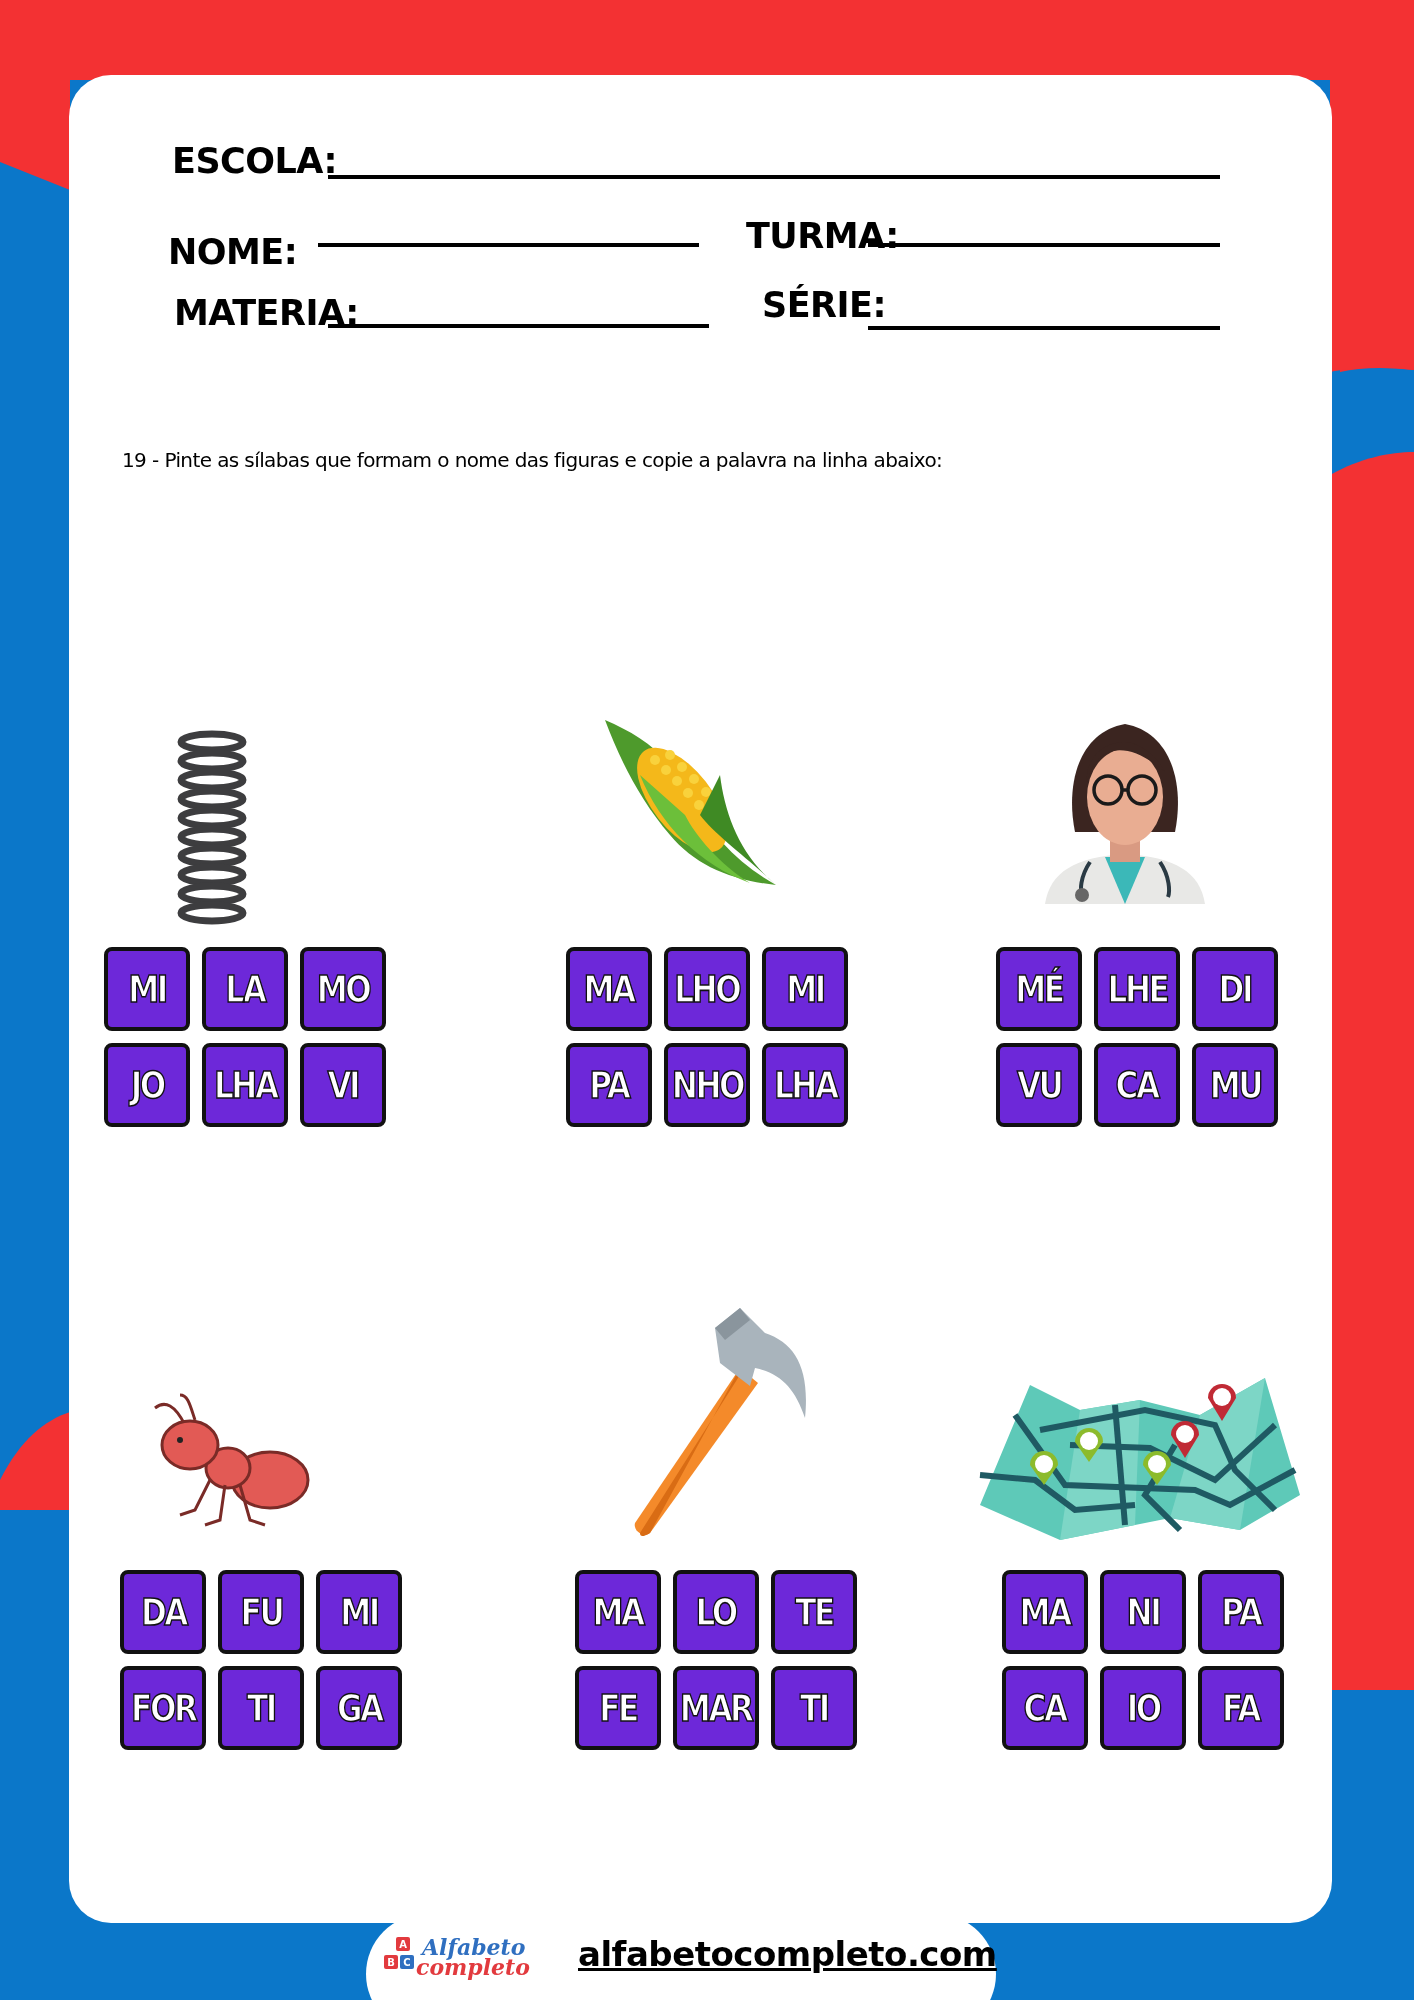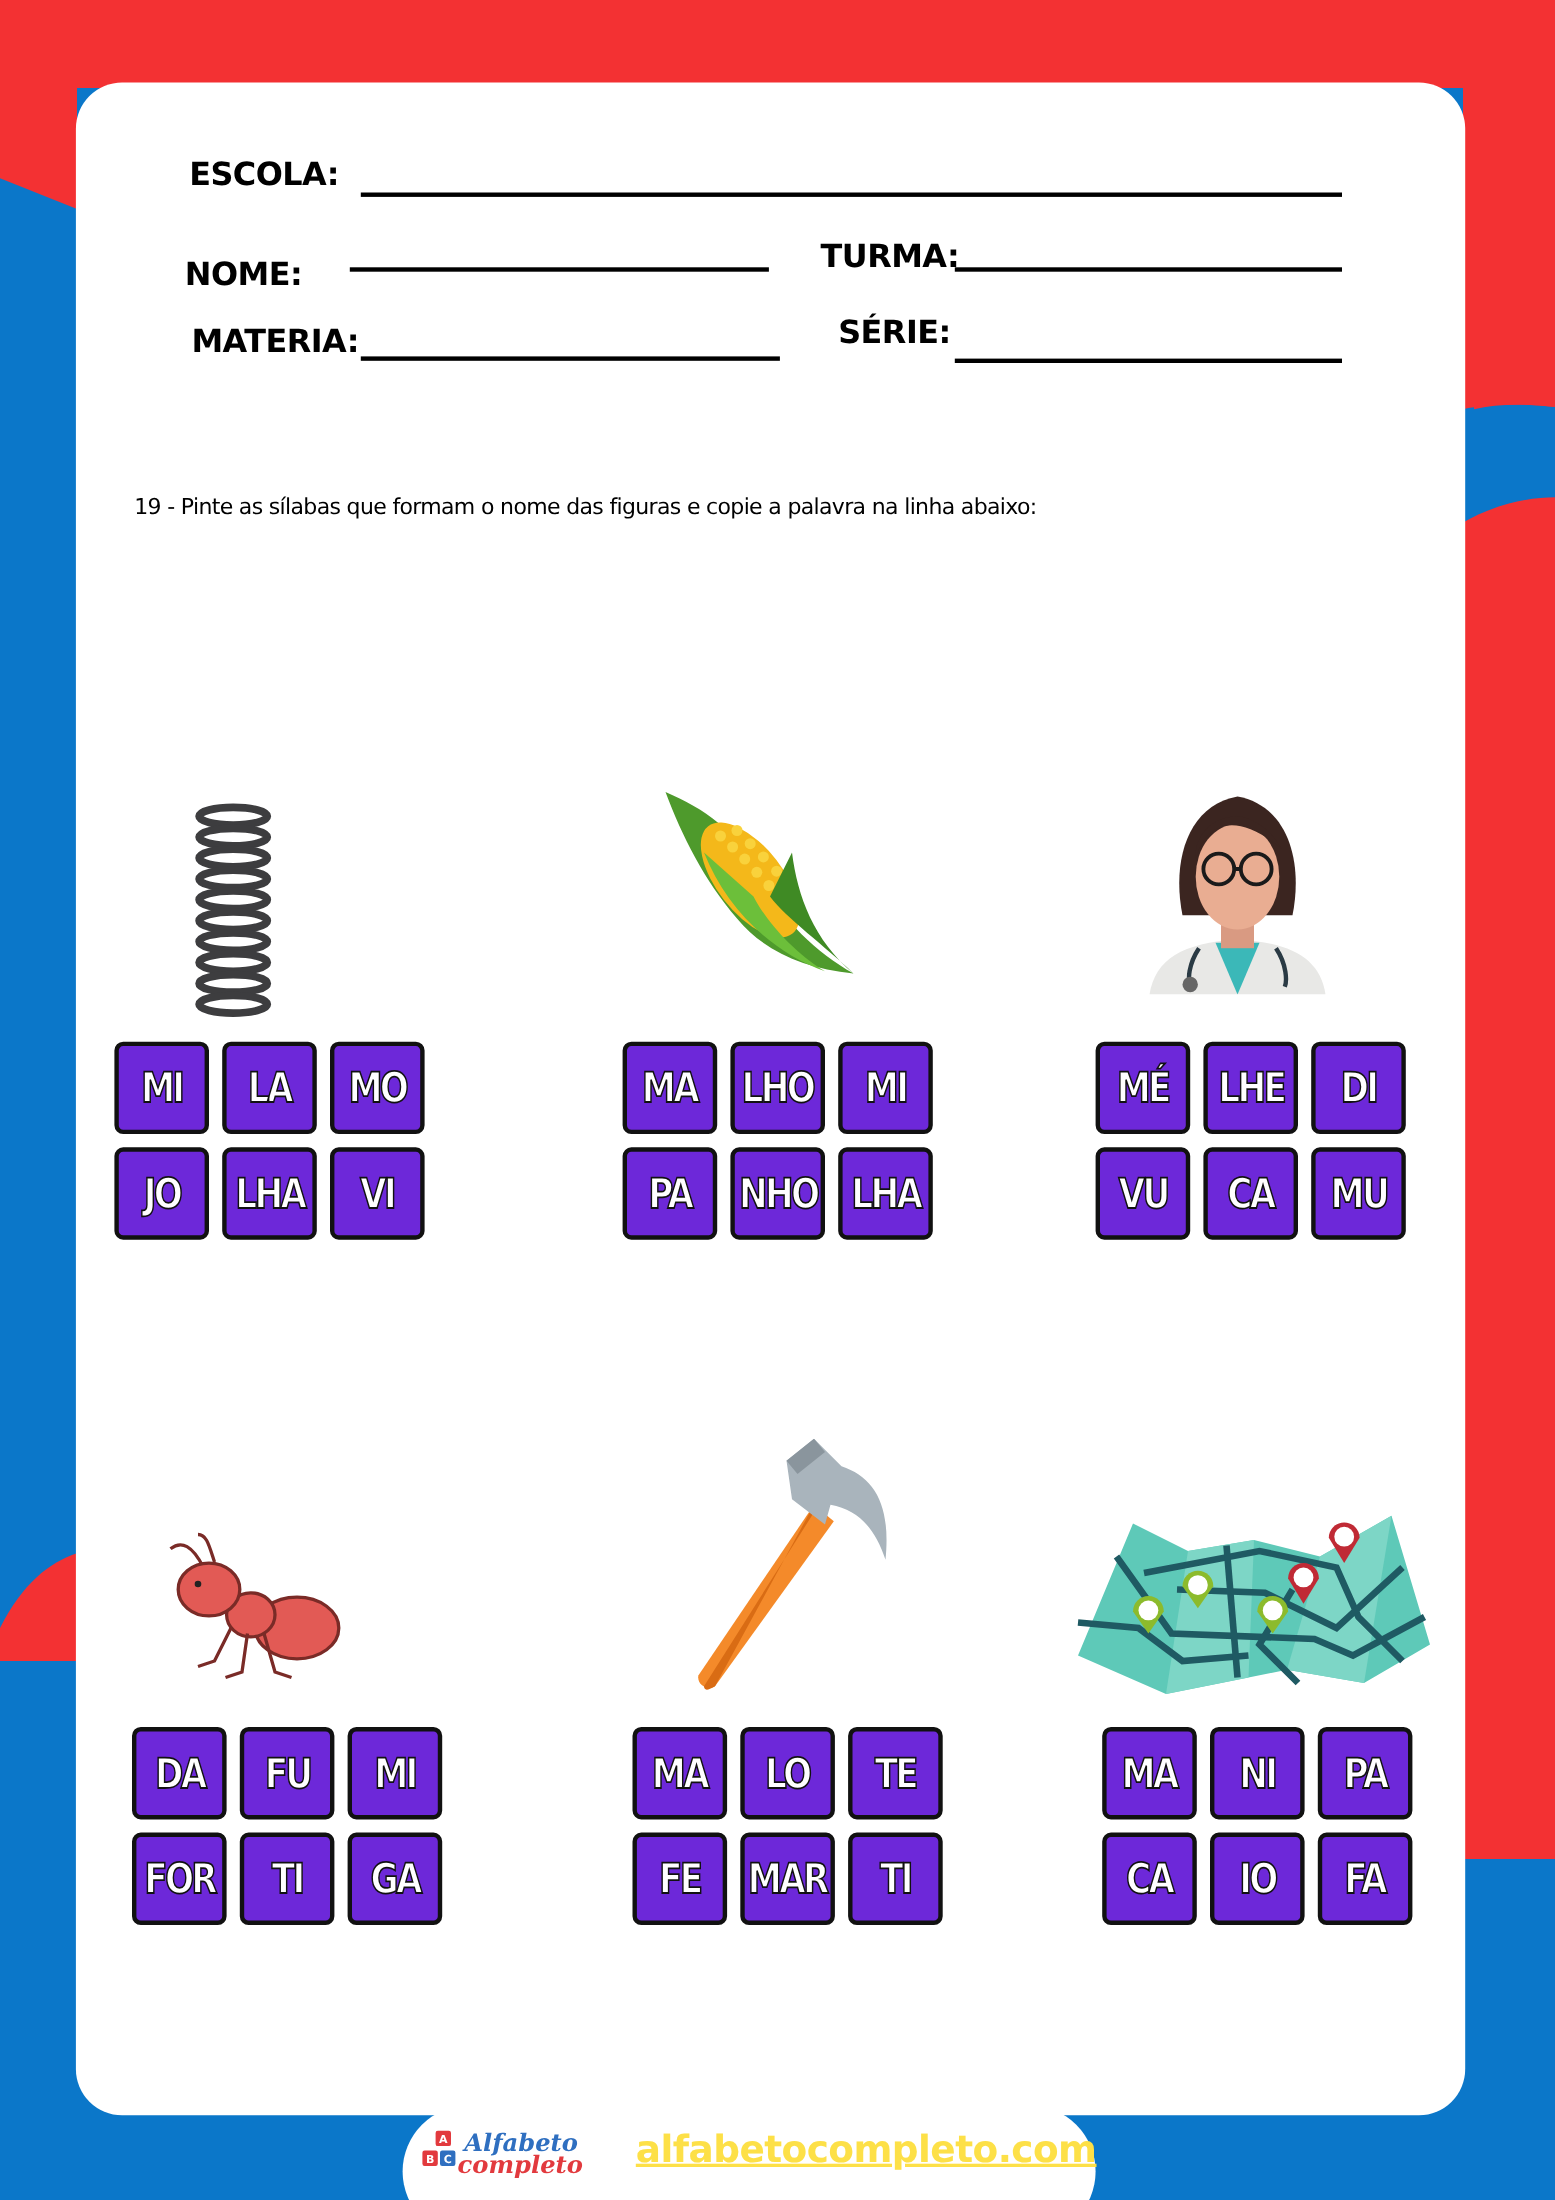--- a/index.html
+++ b/index.html
@@ -1,27 +1,27 @@
 <!DOCTYPE html>
 <html><head>
 <meta charset="utf-8">
 <style>
   html, body { margin:0; padding:0; }
   body { width:1414px; height:2000px; position:relative; overflow:hidden; background:#0b77c9; font-family:"Liberation Sans", sans-serif; }
   .bg { position:absolute; inset:0; }
   .card { position:absolute; left:69px; top:75px; width:1263px; height:1848px; background:#fff; border-radius:42px; }
-  .field-label { position:absolute; font-family:"DejaVu Sans", sans-serif; font-weight:bold; font-size:29px; color:#000; letter-spacing:-0.5px; }
+  .field-label { position:absolute; font-family:"DejaVu Sans", sans-serif; font-weight:bold; font-size:35px; color:#000; letter-spacing:-0.5px; }
   .field-line { position:absolute; height:4px; background:#000; }
   .instruction { position:absolute; left:122px; top:435px; width:1170px; font-family:"DejaVu Sans", sans-serif; font-size:20px; line-height:50px; color:#000000; letter-spacing:-0.6px; }
   .grid { position:absolute; display:grid; grid-template-columns:repeat(3,86px); grid-auto-rows:84px; column-gap:12px; row-gap:12px; }
   .tile { box-sizing:border-box; border:4px solid #111; border-radius:8px; background:#6d28d9; display:flex; align-items:center; justify-content:center; }
   .tile span { font-family:"DejaVu Sans", sans-serif; font-weight:bold; font-size:38px; color:#fff; -webkit-text-stroke:1.6px #111; letter-spacing:-3px; transform:scaleX(0.82); display:inline-block; }
   .pic { position:absolute; }
   .footer-pill { position:absolute; left:366px; top:1914px; width:630px; height:120px; background:#fff; border-radius:60px; }
-  .footer-url { position:absolute; left:578px; top:1934px; font-family:"DejaVu Sans", sans-serif; font-weight:bold; font-size:34px; color:#fde047; text-decoration:underline; text-decoration-thickness:3px; letter-spacing:-0.5px; }
+  .footer-url { position:absolute; left:578px; top:1934px; font-family:"DejaVu Sans", sans-serif; font-weight:bold; font-size:34px; color:#000000; text-decoration:underline; text-decoration-thickness:3px; letter-spacing:-0.5px; }
   .logo { position:absolute; left:382px; top:1935px; width:160px; height:48px; }
 </style>
 </head>
 <body>
 
 <svg class="bg" width="1414" height="2000" viewBox="0 0 1414 2000">
   <rect width="1414" height="2000" fill="#0b77c9"></rect>
   <path d="M0 0 H1414 V370 Q1370 365 1340 372 V0 Z" fill="#f33133"></path>
   <path d="M0 0 H1414 V370 C1380 366 1350 368 1330 372 L1330 0 Z" fill="#f33133"></path>
   <path d="M0 0 L0 162 L70 190 L70 0 Z" fill="#f33133"></path>

